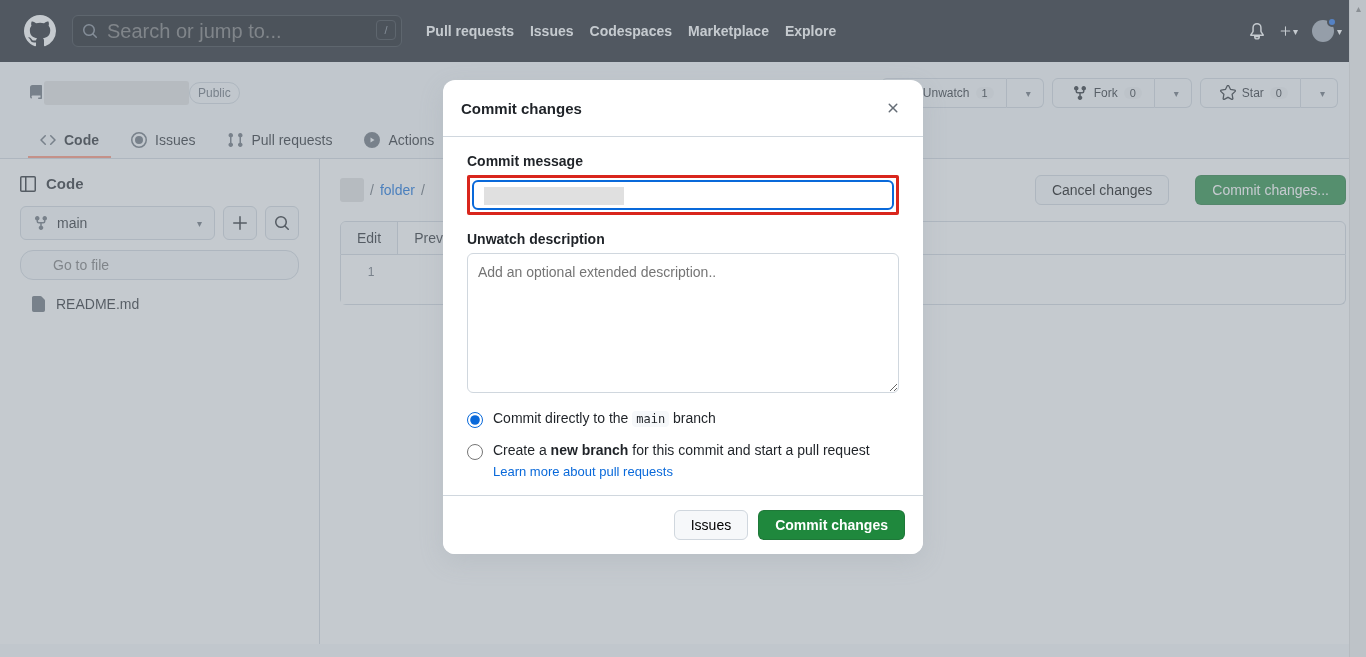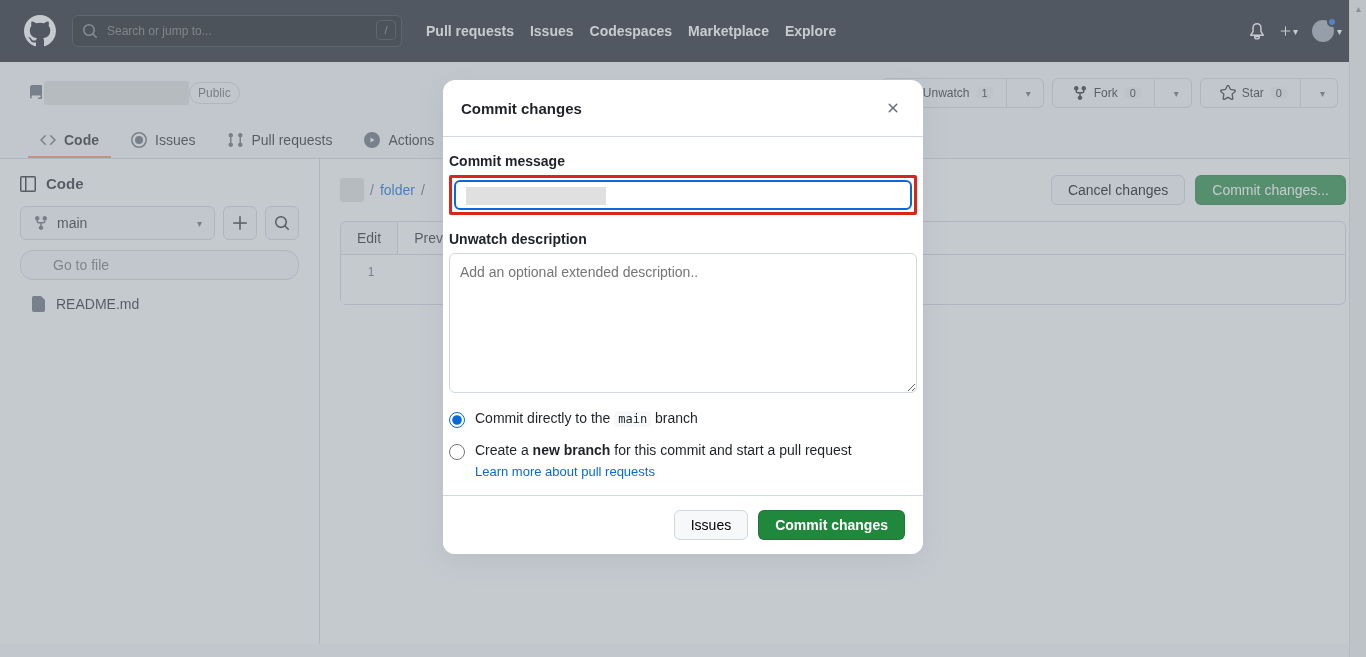--- a/index.html
+++ b/index.html
@@ -6,21 +6,21 @@
 body { font-family: -apple-system, BlinkMacSystemFont, "Segoe UI", Helvetica, Arial, sans-serif; font-size: 14px; color: #1f2328; background: #f6f8fa; width: 1366px; height: 657px; overflow: hidden; position: relative; }
 
 
 .scrollbar-track { position: absolute; right: 0; top: 0; width: 17px; height: 657px; background: #f1f1f1; border-left: 1px solid #e0e0e0; }
 .scrollbar-up { position: absolute; top: 0; left: 0; width: 17px; height: 17px; display: flex; align-items: center; justify-content: center; color: #888; font-size: 10px; }
 
 
 .top-nav { background: #161b22; height: 62px; display: flex; align-items: center; padding: 0 24px; gap: 16px; }
 .github-logo { width: 32px; height: 32px; color: #fff; }
 .search-wrap { position: relative; }
-.search-input { background: #0d1117; border: 1px solid #30363d; border-radius: 6px; height: 32px; width: 330px; padding: 0 12px 0 34px; color: #7d8590; font-size: 12px; }
+.search-input { background: #0d1117; border: 1px solid #30363d; border-radius: 6px; height: 32px; width: 330px; padding: 0 12px 0 34px; color: #7d8590; font-size: 20px; }
 .search-icon-pos { position: absolute; left: 10px; top: 8px; color: #7d8590; }
 .search-slash { position: absolute; right: 6px; top: 5px; border: 1px solid #30363d; border-radius: 4px; width: 20px; height: 20px; display: flex; align-items: center; justify-content: center; color: #7d8590; font-size: 11px; }
 .nav-links { display: flex; gap: 16px; margin-left: 8px; }
 .nav-link { color: #fff; font-weight: 600; font-size: 14px; text-decoration: none; }
 .nav-right { margin-left: auto; display: flex; align-items: center; gap: 14px; color: #fff; }
 .nav-icon { width: 18px; height: 18px; color: #fff; fill: #fff; cursor: pointer; display: flex; align-items: center; }
 .plus-caret { display: flex; align-items: center; gap: 2px; }
 .avatar { width: 22px; height: 22px; border-radius: 50%; background: #9ea7b3; position: relative; }
 .avatar-dot { position: absolute; top: -3px; right: -3px; width: 10px; height: 10px; border-radius: 50%; background: #1f6feb; border: 2px solid #161b22; }
 
@@ -74,21 +74,21 @@
 .editor-body { border: 1px solid #d0d7de; border-top: none; border-radius: 0 0 6px 6px; min-height: 50px; display: flex; }
 .gutter { width: 60px; text-align: center; padding: 10px 0; color: #656d76; font-size: 12px; background: #fff; }
 .editor-content { flex: 1; padding: 10px; }
 
 
 .overlay { position: absolute; inset: 0; background: rgba(140,149,159,0.5); display: flex; align-items: flex-start; justify-content: center; padding-top: 80px; }
 .modal { background: #fff; border-radius: 12px; width: 480px; box-shadow: 0 8px 24px rgba(140,149,159,0.2); }
 .modal-header { display: flex; align-items: center; padding: 16px 18px; border-bottom: 1px solid #d0d7de; }
 .modal-title { font-weight: 600; font-size: 15px; }
 .modal-close { margin-left: auto; cursor: pointer; color: #656d76; padding: 4px; }
-.modal-body { padding: 16px 6px; }
+.modal-body { padding: 16px 24px; }
 .field-label { font-size: 14px; font-weight: 600; margin-bottom: 6px; display: block; }
 .commit-msg-highlight { border: 3px solid #d9261c; padding: 2px; border-radius: 2px; margin-bottom: 16px; }
 .commit-msg-input { width: 100%; border: 2px solid #0969da; border-radius: 6px; padding: 5px 10px; font-size: 14px; outline: none; background: #fff; }
 .commit-msg-redact { position: absolute; left: 12px; top: 7px; background: #e0e0e0; width: 140px; height: 18px; pointer-events: none; }
 .commit-msg-wrap { position: relative; }
 .ext-desc { width: 100%; border: 1px solid #d0d7de; border-radius: 6px; padding: 10px; font-size: 14px; height: 140px; resize: both; font-family: inherit; color: #656d76; }
 .radio-row { display: flex; align-items: flex-start; gap: 10px; margin-top: 14px; font-size: 14px; }
 .radio-input { width: 16px; height: 16px; margin-top: 2px; accent-color: #0969da; cursor: pointer; }
 .radio-label code { background: #f6f8fa; border-radius: 4px; padding: 1px 4px; font-size: 12px; font-family: monospace; }
 .learn-link { color: #0969da; text-decoration: none; font-size: 13px; margin-left: 26px; display: inline-block; margin-top: 4px; }
@@ -264,21 +264,21 @@
   </div>
 
   <div class="editor-area">
     <div class="editor-top-row">
       <div class="breadcrumb">
         <span class="breadcrumb-redact"></span>
         <span class="breadcrumb-sep">/</span>
         <a>folder</a>
         <span class="breadcrumb-sep">/</span>
       </div>
-      <div style="margin-left:auto;display:flex;gap:10px">
+      <div style="margin-left:auto;display:flex;gap:26px">
         <button class="btn-cancel-changes">Cancel changes</button>
         <button class="btn-commit-green">Commit changes...</button>
       </div>
     </div>
     <div>
       <div class="editor-tabs">
         <div class="editor-tab inactive">Edit</div>
         <div class="editor-tab">Preview</div>
       </div>
       <div class="editor-body">

